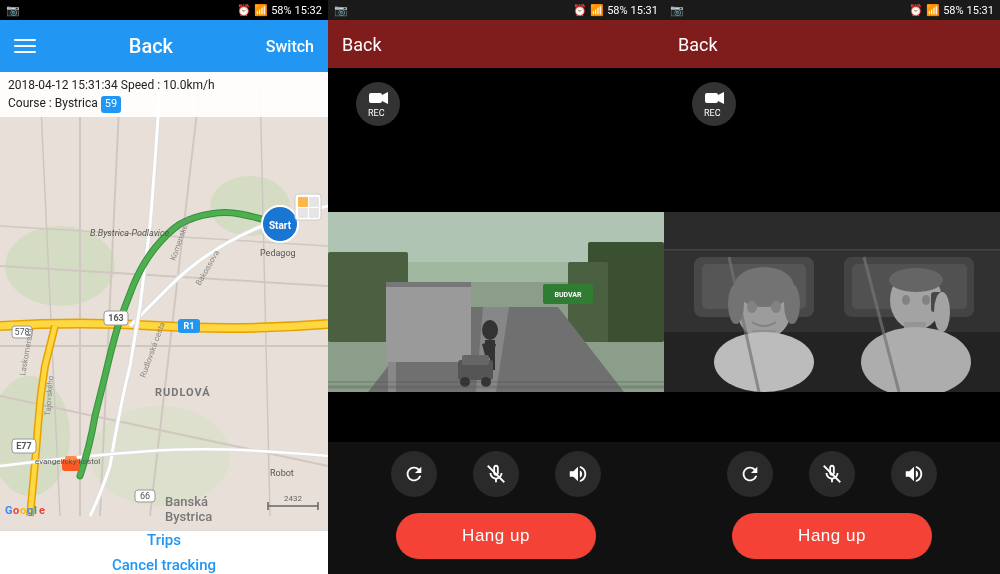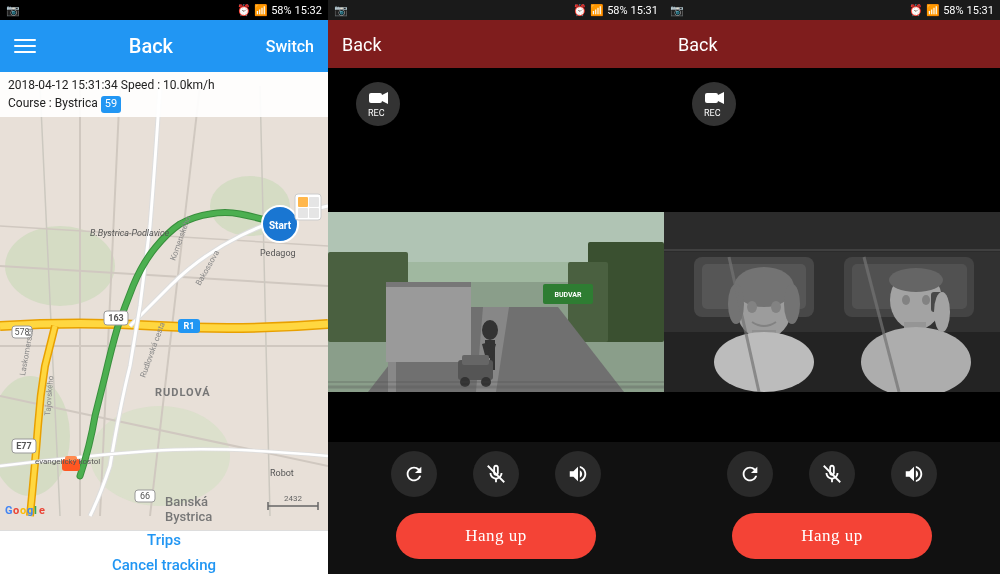--- a/index.html
+++ b/index.html
@@ -202,21 +202,20 @@
       background: #f44336;
       color: #fff;
       border: none;
       border-radius: 28px;
       width: 200px;
       height: 46px;
       font-size: 17px;
       font-weight: 500;
       cursor: pointer;
       letter-spacing: 0.5px;
-      font-family: Liberation Serif, serif;
     }
   </style>
 </head>
 <body>
 
 <div class="panel-map">
 
   <div class="status-bar">
     <div class="status-bar-left">
       <span>📷</span>

